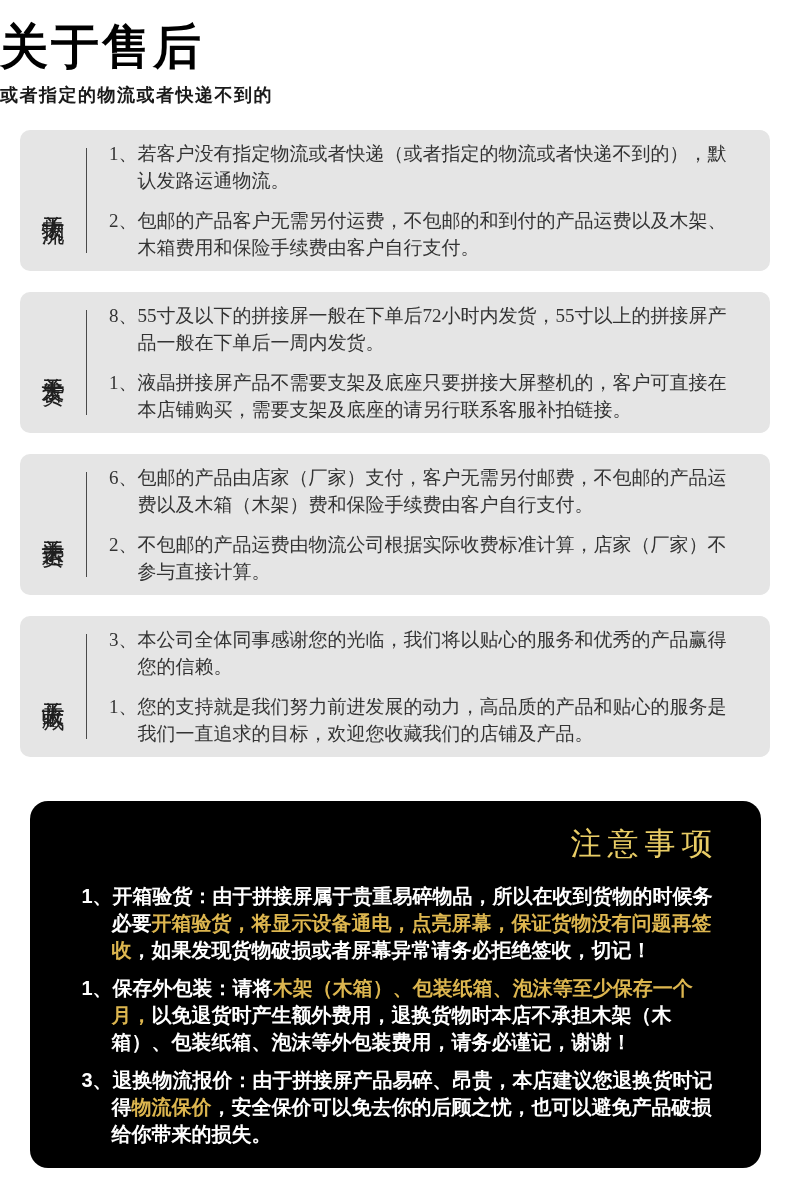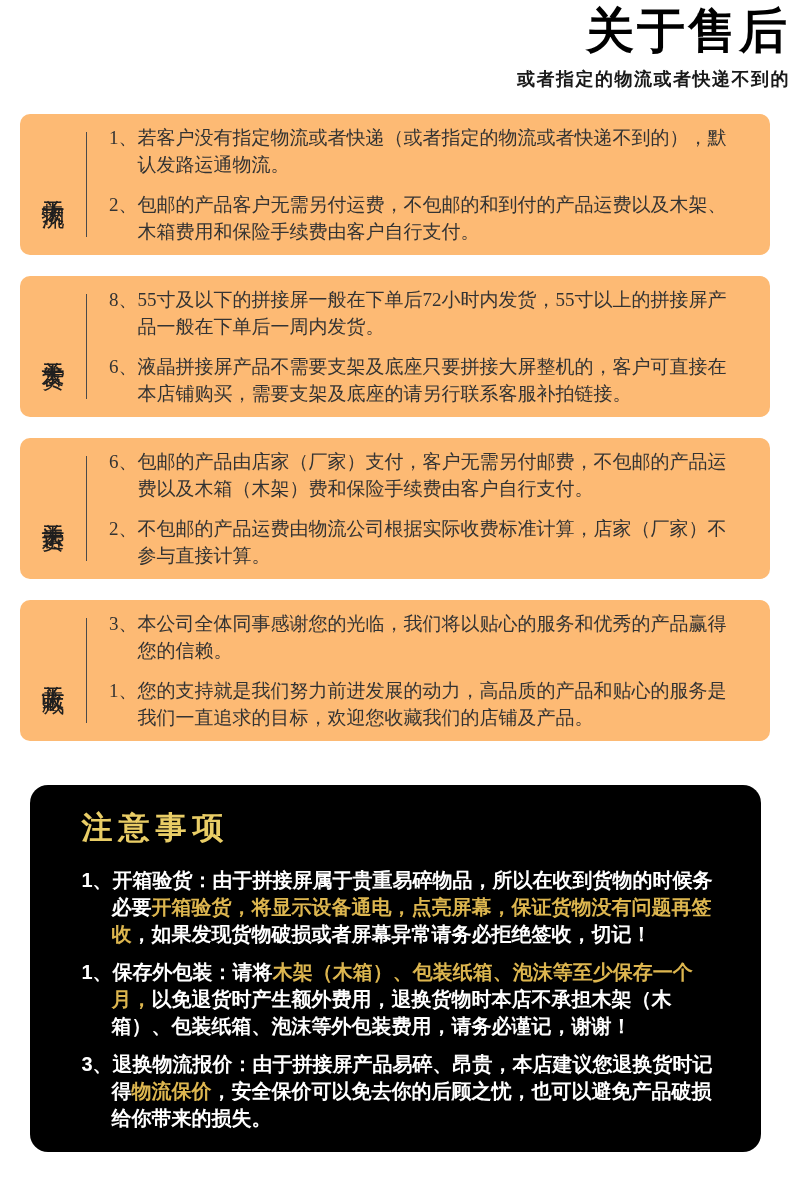--- a/index.html
+++ b/index.html
@@ -2,34 +2,34 @@
 <html><head>
 <meta charset="utf-8">
 <style>
   html,body{margin:0;padding:0;background:#ffffff;}
   body{
     width:790px;height:1201px;overflow:hidden;
     font-family:"Liberation Serif","DejaVu Serif",serif;
     -webkit-font-smoothing:antialiased;
   }
   
-  .header{text-align:right;padding-top:2px;}
+  .header{text-align:left;padding-top:18px;}
   .page-title{
     font-size:48px;line-height:58px;font-weight:700;color:#000;
     letter-spacing:3px;margin:0;
   }
   .page-subtitle{
     font-size:18px;line-height:26px;color:#1a1a1a;font-weight:600;
     letter-spacing:1.5px;margin-top:6px;
   }
   
   .sections{margin-top:22px;}
   .section{
     width:750px;min-height:140px;margin:0 auto 21px auto;
-    background:#fdba74;border-radius:10px;
+    background:#e5e5e5;border-radius:10px;
     display:flex;align-items:center;box-sizing:border-box;
     padding:10px 0;
   }
   .sec-label{
     width:66px;flex:0 0 66px;display:flex;justify-content:center;align-items:center;
   }
   .vtext{
     writing-mode:vertical-lr;text-orientation:upright;
     font-size:23px;line-height:1.0;letter-spacing:2px;
     color:#1f1f1f;font-weight:500;
@@ -48,21 +48,21 @@
   }
   .sec-item + .sec-item{margin-top:13px;}
   
   .notice{
     width:731px;margin:44px auto 0 auto;background:#000000;
     border-radius:18px;box-sizing:border-box;
     padding:22px 42px 20px 52px;
     font-family:"Liberation Sans","DejaVu Sans",sans-serif;
   }
   .notice-title{
-    text-align:left;color:#e9cd66;font-size:31px;font-weight:700;
+    text-align:right;color:#e9cd66;font-size:31px;font-weight:400;
     letter-spacing:6px;margin:0 0 18px 0;line-height:42px;
   }
   .notice-item{
     color:#ffffff;font-size:20px;font-weight:700;line-height:27px;
     padding-left:1.5em;text-indent:-1.5em;margin:0;
   }
   .notice-item + .notice-item{margin-top:11px;}
   .hl{color:#ddb64f;}
 </style>
 </head>
@@ -86,21 +86,21 @@
     </div>
   </div>
 
   <div class="section">
     <div class="sec-label">
       <span class="vtext">关于发货</span>
     </div>
     <div class="sec-divider"></div>
     <div class="sec-content">
       <p class="sec-item">8、55寸及以下的拼接屏一般在下单后72小时内发货，55寸以上的拼接屏产品一般在下单后一周内发货。</p>
-      <p class="sec-item">6、液晶拼接屏产品不需要支架及底座只要拼接大屏整机的，客户可直接在本店铺购买，需要支架及底座的请另行联系客服补拍链接。</p>
+      <p class="sec-item">1、液晶拼接屏产品不需要支架及底座只要拼接大屏整机的，客户可直接在本店铺购买，需要支架及底座的请另行联系客服补拍链接。</p>
     </div>
   </div>
 
   <div class="section">
     <div class="sec-label">
       <span class="vtext">关于运费</span>
     </div>
     <div class="sec-divider"></div>
     <div class="sec-content">
       <p class="sec-item">6、包邮的产品由店家（厂家）支付，客户无需另付邮费，不包邮的产品运费以及木箱（木架）费和保险手续费由客户自行支付。</p>

